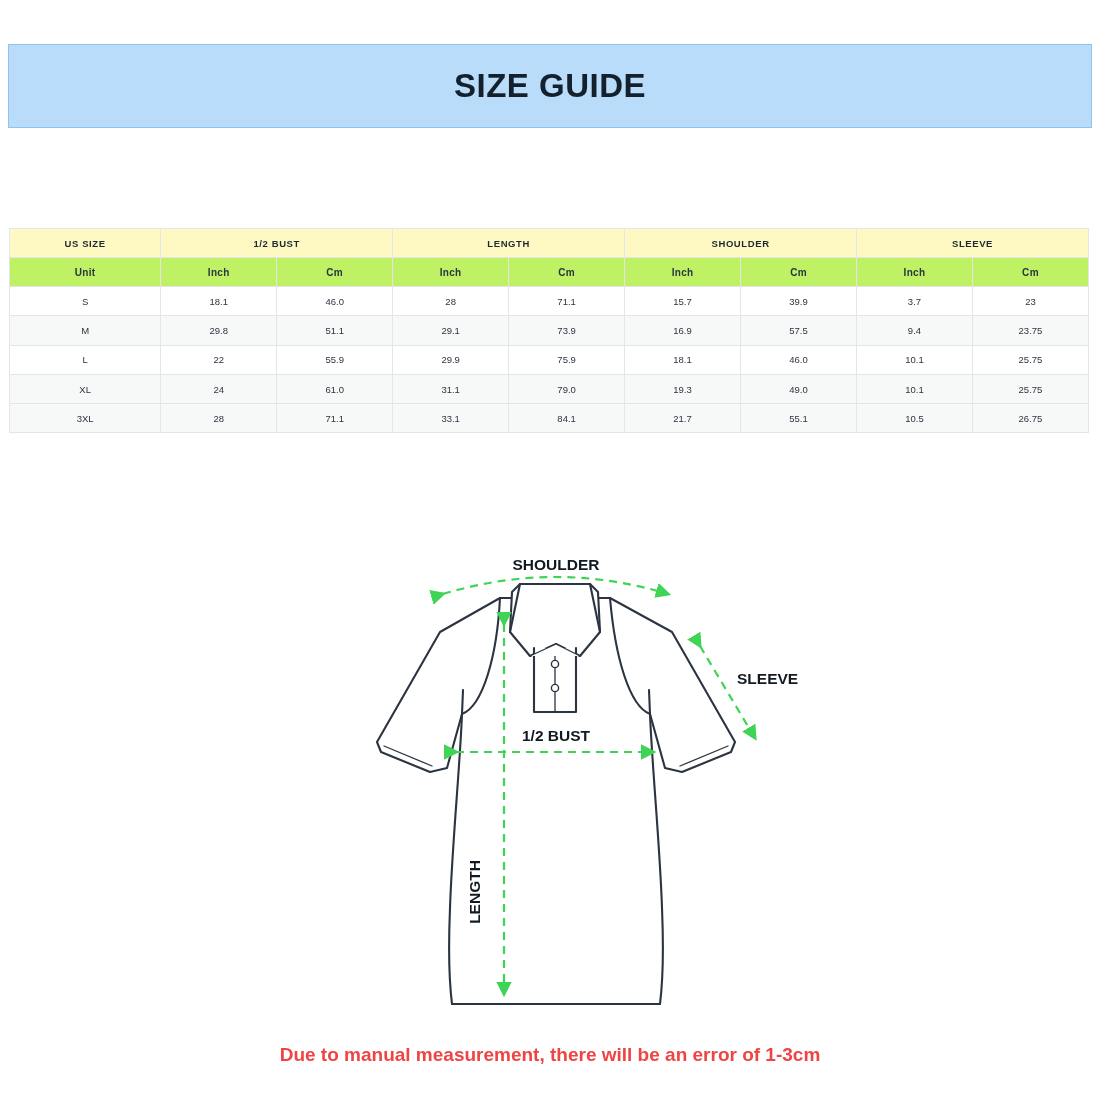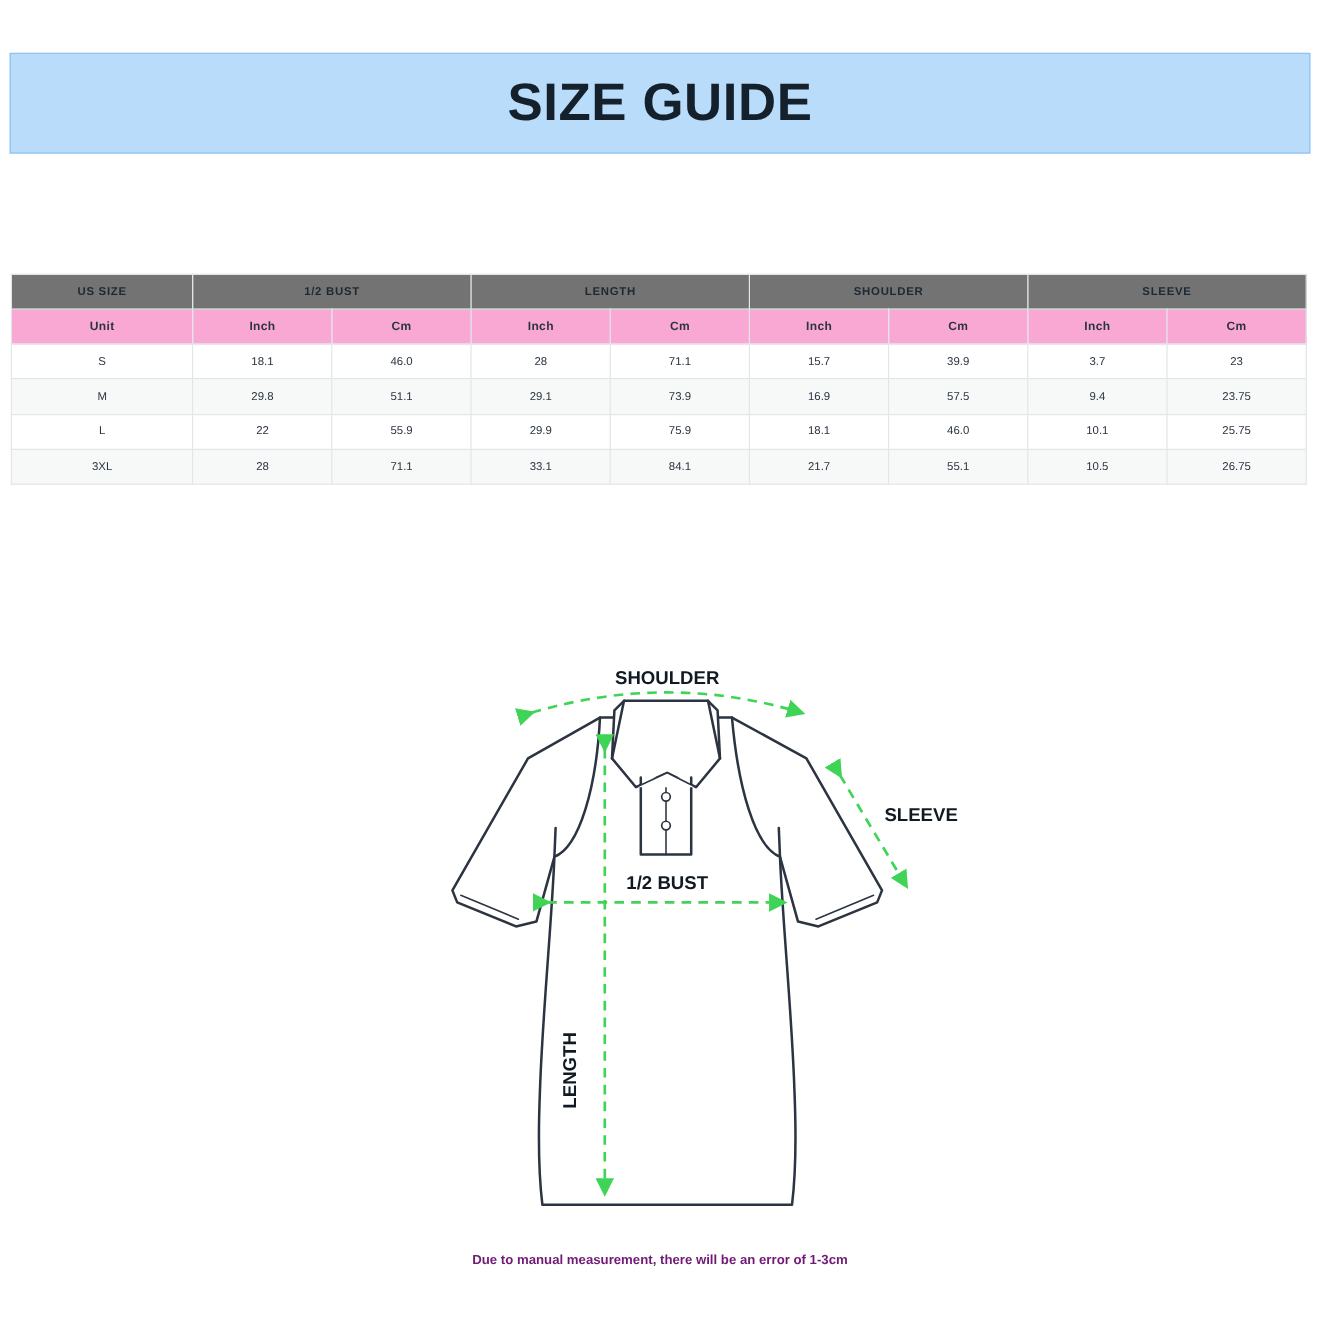--- a/index.html
+++ b/index.html
@@ -20,21 +20,21 @@
     top: 44px;
     width: 1084px;
     height: 84px;
     background: #b9dcfb;
     border: 1px solid #8fc4f0;
     display: flex;
     align-items: center;
     justify-content: center;
   }
   .banner-title {
-    font-size: 44px;
+    font-size: 33px;
     font-weight: bold;
     letter-spacing: 0.5px;
     color: #14202c;
   }
 
   
   .table-wrap {
     position: absolute;
     left: 9px;
     top: 228px;
@@ -51,30 +51,30 @@
     text-align: center;
     font-weight: normal;
     color: #2b3440;
   }
   
   tr.group-row th {
     height: 29px;
     font-size: 9.5px;
     font-weight: bold;
     letter-spacing: 0.6px;
-    background: #737373;
+    background: #fef9c3;
     color: #1e2832;
     margin-top: 32px;
   }
   
   tr.unit-row td {
     height: 29px;
     font-size: 10px;
     font-weight: bold;
-    background: #f9a8d4;
+    background: #bef264;
     letter-spacing: 0.3px;
   }
   tr.data-row td {
     height: 29.3px;
     font-size: 9.5px;
   }
   tr.data-row.alt td { background: #f7f9f9; }
   tr.data-row td.size-cell { font-size: 9.5px; }
 
   
@@ -84,23 +84,23 @@
     top: 536px;
     width: 1100px;
     height: 500px;
   }
   .note {
     position: absolute;
     left: 0;
     top: 1044px;
     width: 1100px;
     text-align: center;
-    font-size: 11px;
-    font-weight: bold;
-    color: #701a75;
+    font-size: 19px;
+    font-weight: bold;
+    color: #ef4444;
   }
   .lbl {
     font-family: "Liberation Sans", sans-serif;
     font-weight: bold;
     fill: #111a22;
   }
 </style>
 </head>
 <body>
 
@@ -169,20 +169,31 @@
         <td>22</td>
         <td>55.9</td>
         <td>29.9</td>
         <td>75.9</td>
         <td>18.1</td>
         <td>46.0</td>
         <td>10.1</td>
         <td>25.75</td>
       </tr>
       <tr class="data-row alt">
+        <td class="size-cell">XL</td>
+        <td>24</td>
+        <td>61.0</td>
+        <td>31.1</td>
+        <td>79.0</td>
+        <td>19.3</td>
+        <td>49.0</td>
+        <td>10.1</td>
+        <td>25.75</td>
+      </tr>
+      <tr class="data-row alt">
         <td class="size-cell">3XL</td>
         <td>28</td>
         <td>71.1</td>
         <td>33.1</td>
         <td>84.1</td>
         <td>21.7</td>
         <td>55.1</td>
         <td>10.5</td>
         <td>26.75</td>
       </tr>

